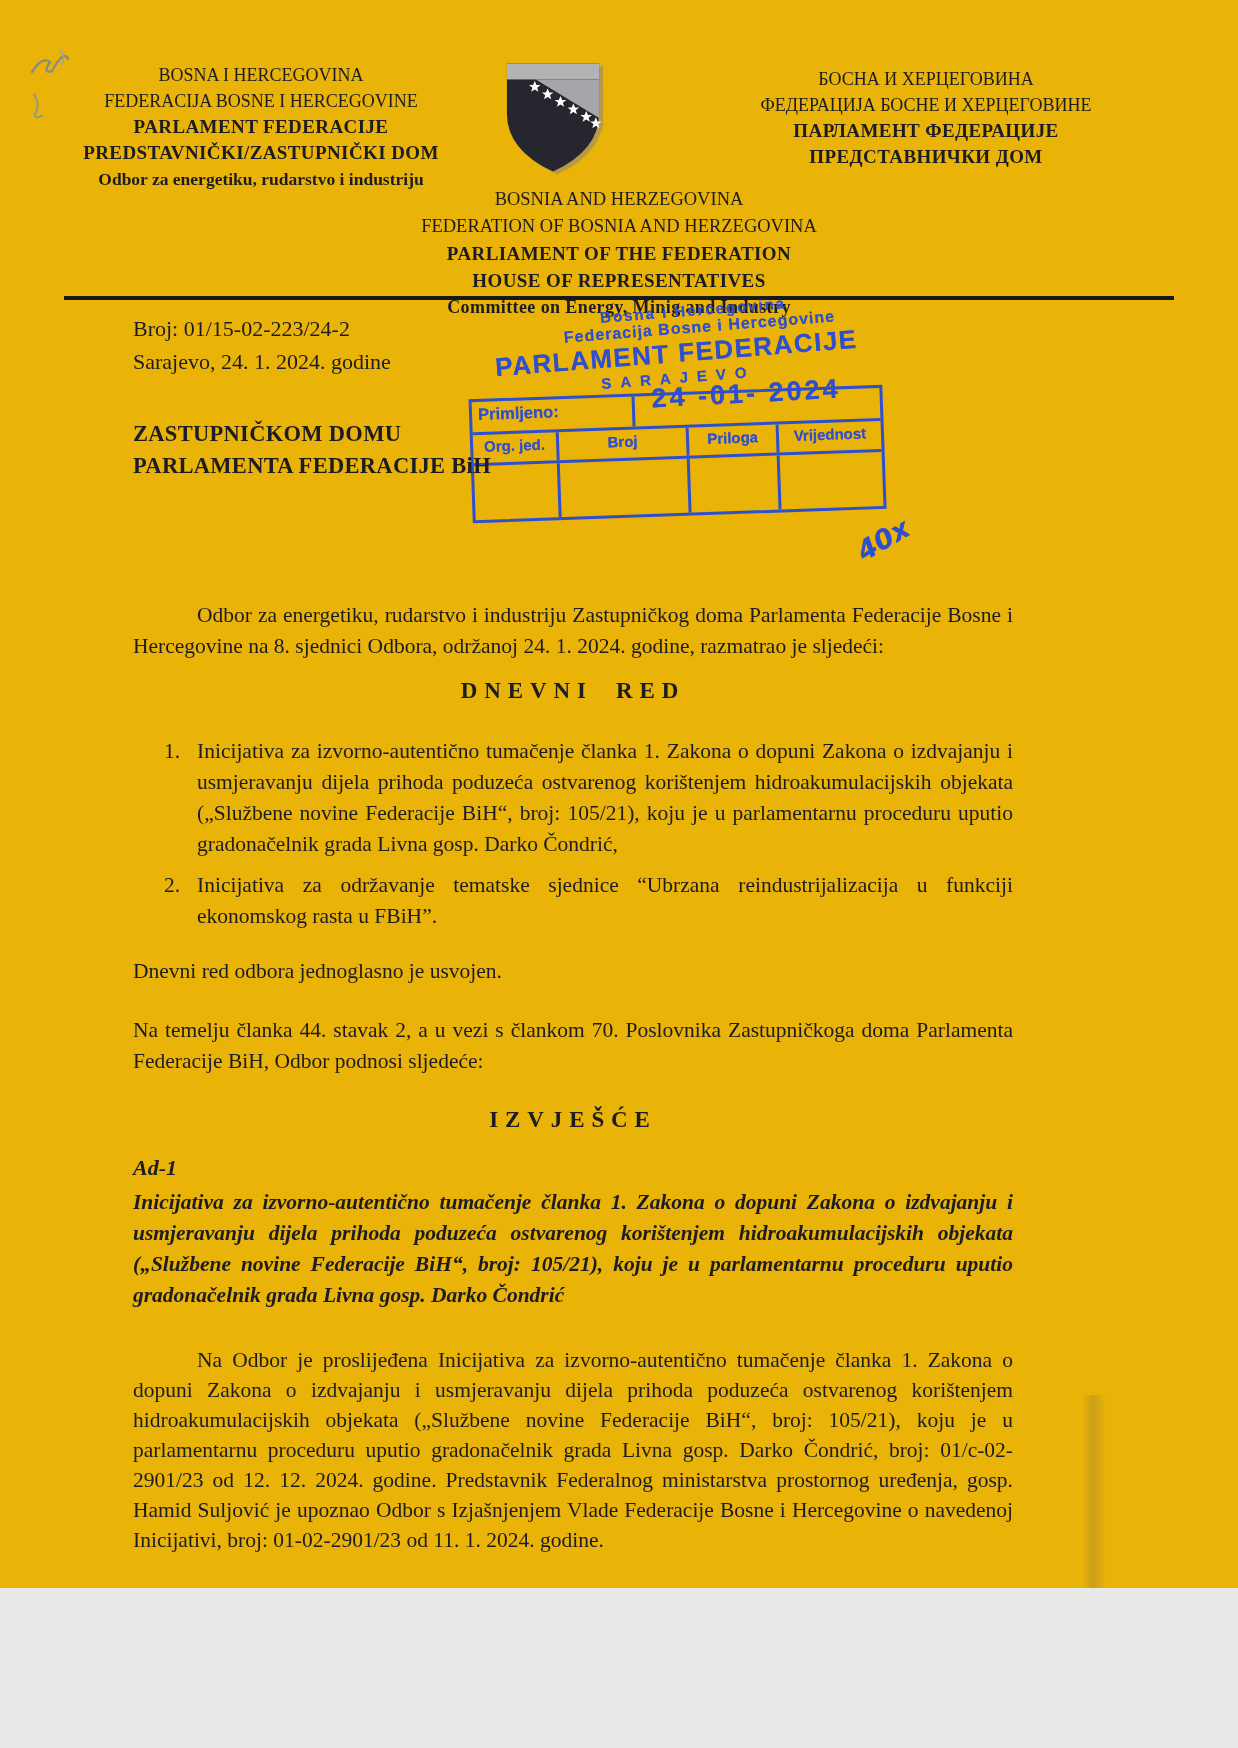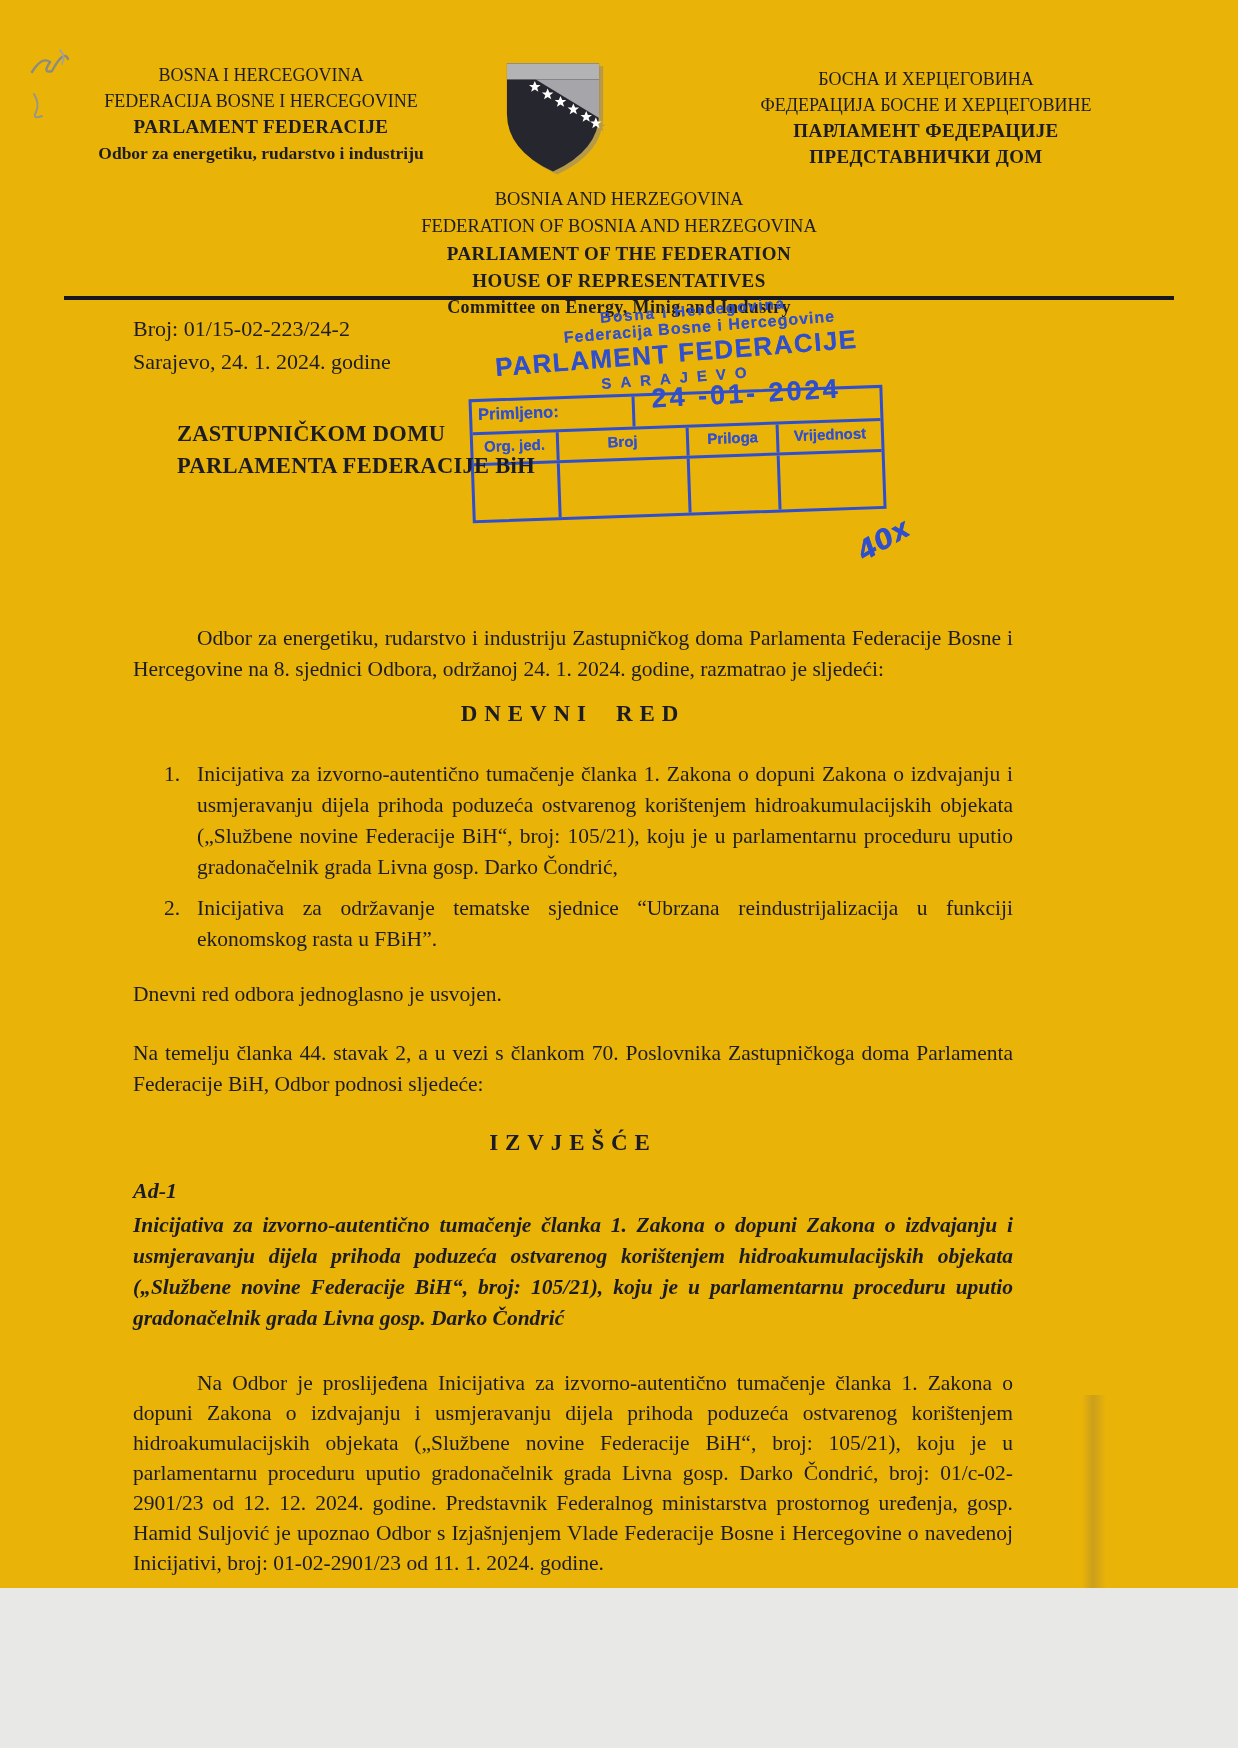--- a/index.html
+++ b/index.html
@@ -18,21 +18,21 @@
   #hdr-right{left:656px;top:66px;width:540px;}
   #hdr-en{left:0;top:186px;width:1238px;line-height:27px;font-size:18.5px;}
   .hdr-bold{font-weight:bold;font-size:19px;letter-spacing:.4px;}
   .hdr-italic{font-weight:bold;font-size:17.5px;}
   .hdr-italic-cyr{font-style:italic;font-size:18px;}
   #rule{position:absolute;left:64px;top:296px;width:1110px;height:4px;background:#17171c;}
   #crest{position:absolute;left:496px;top:58px;width:114px;height:120px;filter:drop-shadow(4px 3px 0 rgba(130,130,136,.5));}
   #scribble{position:absolute;left:20px;top:42px;width:78px;height:100px;opacity:.85;}
   
   #meta{position:absolute;left:133px;top:312px;font-size:22px;line-height:33px;}
-  #addressee{position:absolute;left:133px;top:418px;font-size:22.5px;line-height:32px;font-weight:bold;letter-spacing:.3px;margin-left:44px;}
+  #addressee{position:absolute;left:133px;top:418px;font-size:22.5px;line-height:32px;font-weight:bold;letter-spacing:.3px;}
   
   #stamp{
     position:absolute;left:455px;top:303px;width:446px;
     transform:rotate(-2deg);
     color:#2f4fce;
     font-family:"Liberation Sans","DejaVu Sans",sans-serif;
     text-shadow:0 0 .6px rgba(47,79,206,.75);
   }
   .stamp-head{transform:rotate(-2.5deg);}
   .st-l1{font-size:15px;font-weight:bold;letter-spacing:2px;text-align:center;margin-left:40px;}
@@ -55,21 +55,21 @@
     font-size:27px;font-weight:bold;letter-spacing:3px;
     transform:rotate(-1deg);white-space:nowrap;
   }
   #stamp-value{
     position:absolute;right:-26px;top:136px;
     font-size:27px;font-style:italic;font-weight:bold;
     transform:rotate(-28deg);
     font-family:"DejaVu Sans",sans-serif;
   }
   
-  #body-col{position:absolute;left:133px;top:623px;width:880px;font-size:21.5px;}
+  #body-col{position:absolute;left:133px;top:600px;width:880px;font-size:21.5px;}
   .para{line-height:31px;text-align:justify;margin:0;}
   .indent{text-indent:64px;}
   .c-title{
     text-align:center;font-weight:bold;font-size:23px;
     letter-spacing:.3em;word-spacing:.45em;line-height:30px;
   }
   #agenda-title{margin:14px 0 30px 0;}
   #report-title{margin:28px 0 18px 0;}
   #agenda-list{margin:0 0 0 64px;width:816px;}
   .agenda-item{position:relative;line-height:31px;text-align:justify;}
@@ -102,20 +102,21 @@
   <svg id="scribble" viewBox="0 0 78 100">
     <path d="M12 30 q10 -16 18 -10 q-8 12 2 9 q12 -22 16 -12" fill="none" stroke="#7d8594" stroke-width="2.4" stroke-linecap="round"></path>
     <path d="M14 52 q6 10 2 18 q-4 8 6 4" fill="none" stroke="#8a90a0" stroke-width="2" stroke-linecap="round"></path>
     <path d="M40 8 q6 6 2 14" fill="none" stroke="#9aa0ae" stroke-width="1.8" stroke-linecap="round"></path>
   </svg>
 
   <div class="hdr-block" id="hdr-left">
     <div>BOSNA I HERCEGOVINA</div>
     <div>FEDERACIJA BOSNE I HERCEGOVINE</div>
     <div class="hdr-bold">PARLAMENT FEDERACIJE</div>
+    <div class="hdr-bold">PREDSTAVNIČKI/ZASTUPNIČKI DOM</div>
     <div class="hdr-italic">Odbor za energetiku, rudarstvo i industriju</div>
   </div>
 
   <svg id="crest" viewBox="0 0 100 112">
     <defs>
       <g id="st">
         <path d="M0,-5.6 L1.6,-1.8 L5.4,-1.8 L2.2,0.7 L3.4,4.6 L0,2.3 L-3.4,4.6 L-2.2,0.7 L-5.4,-1.8 L-1.6,-1.8 Z" fill="#ffffff"></path>
       </g>
     </defs>
     <path d="M7 5 H93 V52 Q93 86 50 106 Q7 86 7 52 Z" fill="#26262e"></path>

